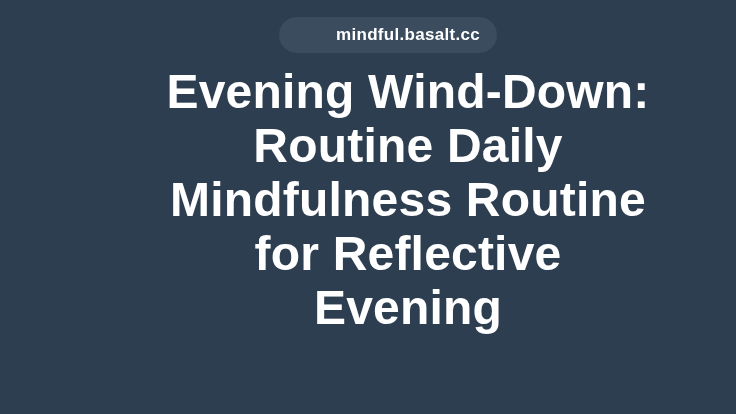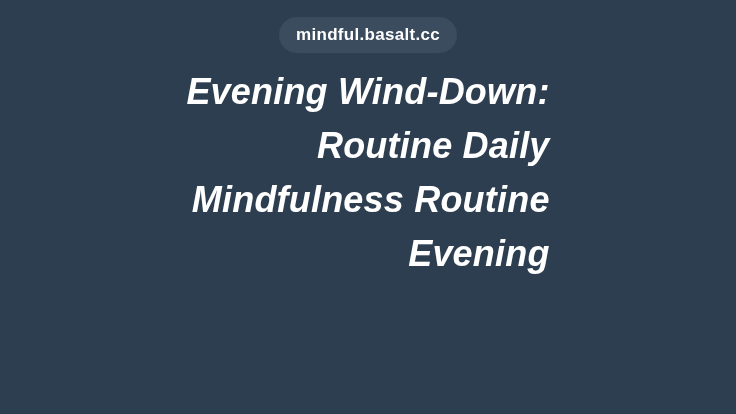--- a/index.html
+++ b/index.html
@@ -1,20 +1,20 @@
 <!DOCTYPE html>
 <html style="--bg: #2d3e50; --fg: #ffffff; --badge-bg: #3b4c5e;"><head>
   <meta charset="utf-8">
   <style>
     :root {
       --bg: #2d3e50;
       --badge-bg: #3b4c5e;
       --fg: #ffffff;
     }
-    * { box-sizing: border-box; }
+    * { box-sizing: border-box; padding-left: 40px; }
     html, body { margin: 0; padding: 0; }
     body {
       width: 736px;
       height: 414px;
       overflow: hidden;
       background: var(--bg);
       font-family: "Liberation Sans", sans-serif;
     }
     .card {
       width: 736px;
@@ -32,36 +32,36 @@
       font-size: 17px;
       line-height: 20px;
       font-weight: 700;
       letter-spacing: 0.3px;
       white-space: nowrap;
     }
     .title {
       margin: 12px 0 0 0;
       padding: 0;
       color: var(--fg);
-      font-size: 36px;
+      font-size: 48px;
       line-height: 54px;
       font-weight: 700;
-      text-align: right;
+      text-align: center;
       letter-spacing: 0.2px;
       max-width: 620px;
-      font-style: italic;
     }
     .title .line { display: block; }
   </style>
 </head>
 <body>
 
 <div class="card">
   <div class="badge">
     <span>mindful.basalt.cc</span>
   </div>
   <h1 class="title">
     <span class="line">Evening Wind-Down:</span>
     <span class="line">Routine Daily</span>
     <span class="line">Mindfulness Routine</span>
+    <span class="line">for Reflective</span>
     <span class="line">Evening</span>
   </h1>
 </div>
 
 </body></html>

